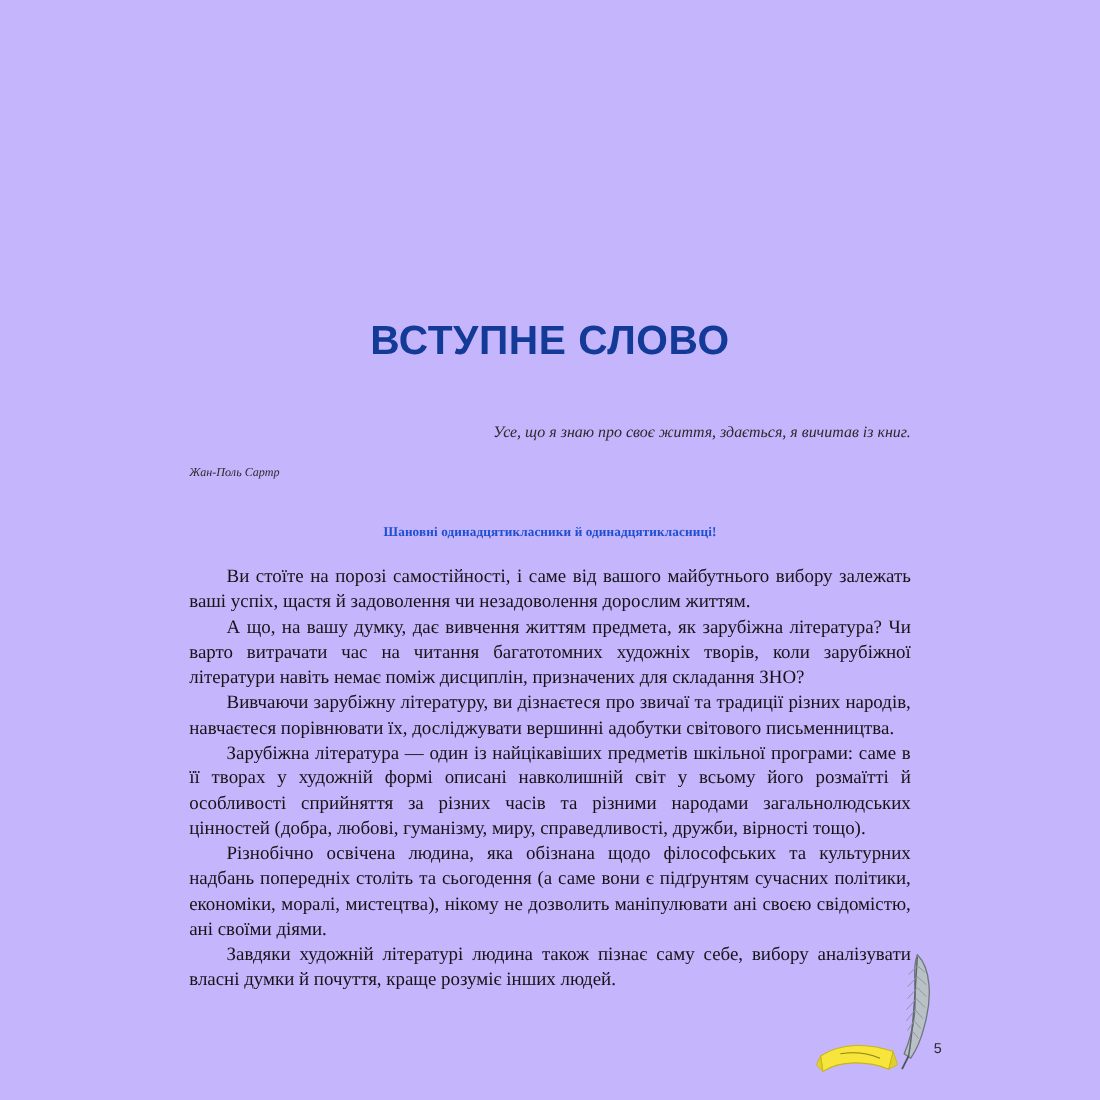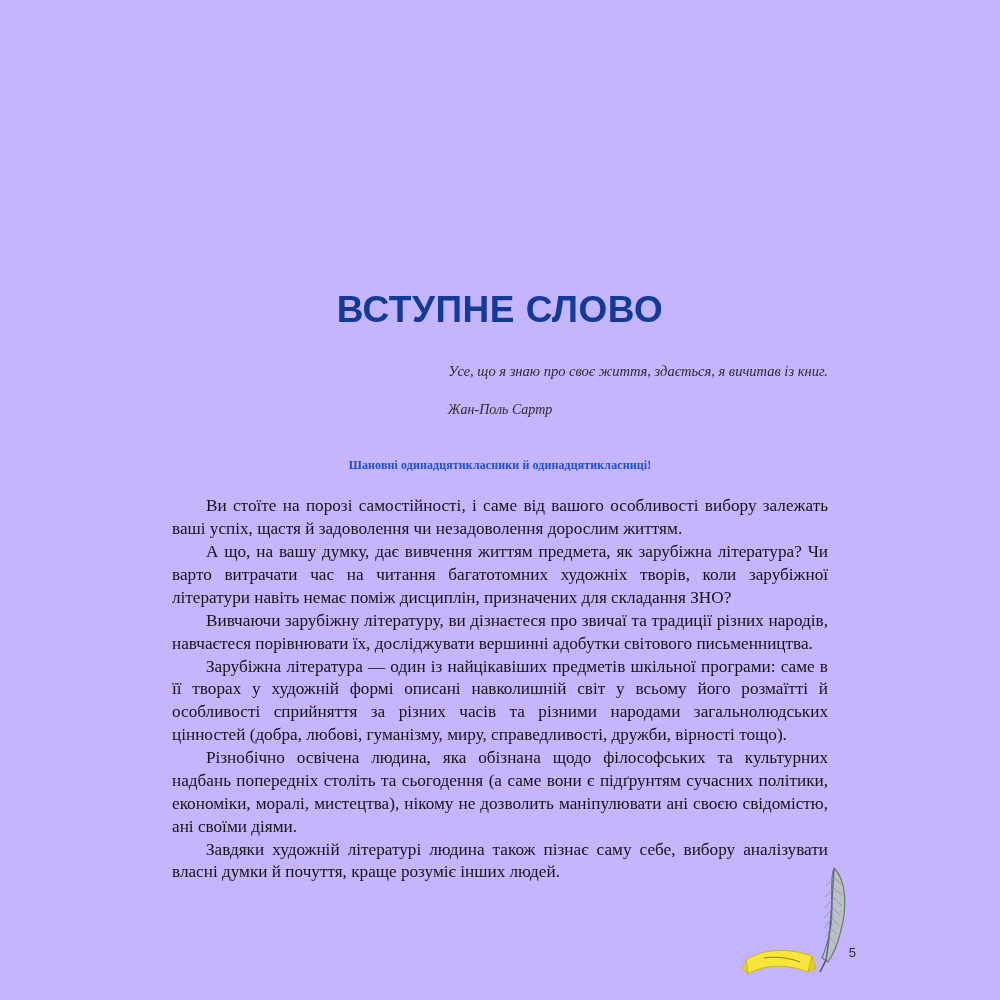--- a/index.html
+++ b/index.html
@@ -33,32 +33,32 @@
     font-family: "Liberation Sans", sans-serif;
     font-weight: bold;
     font-size: 37px;
     letter-spacing: 0.5px;
     color: #123a96;
     text-align: center;
     margin: 0 0 0 0;
     line-height: 1.1;
   }
   .epigraph {
-    margin-top: 30px;
+    margin-top: 52px;
     text-align: right;
     font-style: italic;
     font-size: 14.5px;
     color: #2b2b2b;
     line-height: 1.5;
   }
   .epigraph-author {
     margin-top: 20px;
-    text-align: center;
+    text-align: left;
     font-style: italic;
-    font-size: 14px;
+    font-size: 11px;
     color: #2b2b2b;
   }
   .salutation {
     margin-top: 40px;
     text-align: center;
     font-family: "Liberation Serif", serif;
     font-weight: bold;
     font-size: 12px;
     color: #1d4fd1;
     letter-spacing: 0.1px;
@@ -101,21 +101,21 @@
   <div class="content">
 
     <h1 class="doc-title">ВСТУПНЕ СЛОВО</h1>
 
     <div class="epigraph">Усе, що я знаю про своє життя, здається, я вичитав із книг.</div>
     <div class="epigraph-author">Жан-Поль Сартр</div>
 
     <div class="salutation">Шановні одинадцятикласники й одинадцятикласниці!</div>
 
     <div class="body-text">
-      <p>Ви стоїте на порозі самостійності, і саме від вашого особливості вибору залежать ваші успіх, щастя й задоволення чи незадоволення дорослим життям.</p>
+      <p>Ви стоїте на порозі самостійності, і саме від вашого майбутнього вибору залежать ваші успіх, щастя й задоволення чи незадоволення дорослим життям.</p>
       <p>А що, на вашу думку, дає вивчення життям предмета, як зарубіжна література? Чи варто витрачати час на читання багатотомних художніх творів, коли зарубіжної літератури навіть немає поміж дисциплін, призначених для складання ЗНО?</p>
       <p>Вивчаючи зарубіжну літературу, ви дізнаєтеся про звичаї та традиції різних народів, навчаєтеся порівнювати їх, досліджувати вершинні адобутки світового письменництва.</p>
       <p>Зарубіжна література — один із найцікавіших предметів шкільної програми: саме в її творах у художній формі описані навколишній світ у всьому його розмаїтті й особливості сприйняття за різних часів та різними народами загальнолюдських цінностей (добра, любові, гуманізму, миру, справедливості, дружби, вірності тощо).</p>
       <p>Різнобічно освічена людина, яка обізнана щодо філософських та культурних надбань попередніх століть та сьогодення (а саме вони є підґрунтям сучасних політики, економіки, моралі, мистецтва), нікому не дозволить маніпулювати ані своєю свідомістю, ані своїми діями.</p>
       <p>Завдяки художній літературі людина також пізнає саму себе, вибору аналізувати власні думки й почуття, краще розуміє інших людей.</p>
     </div>
 
   </div>
 
   <div class="decor">

